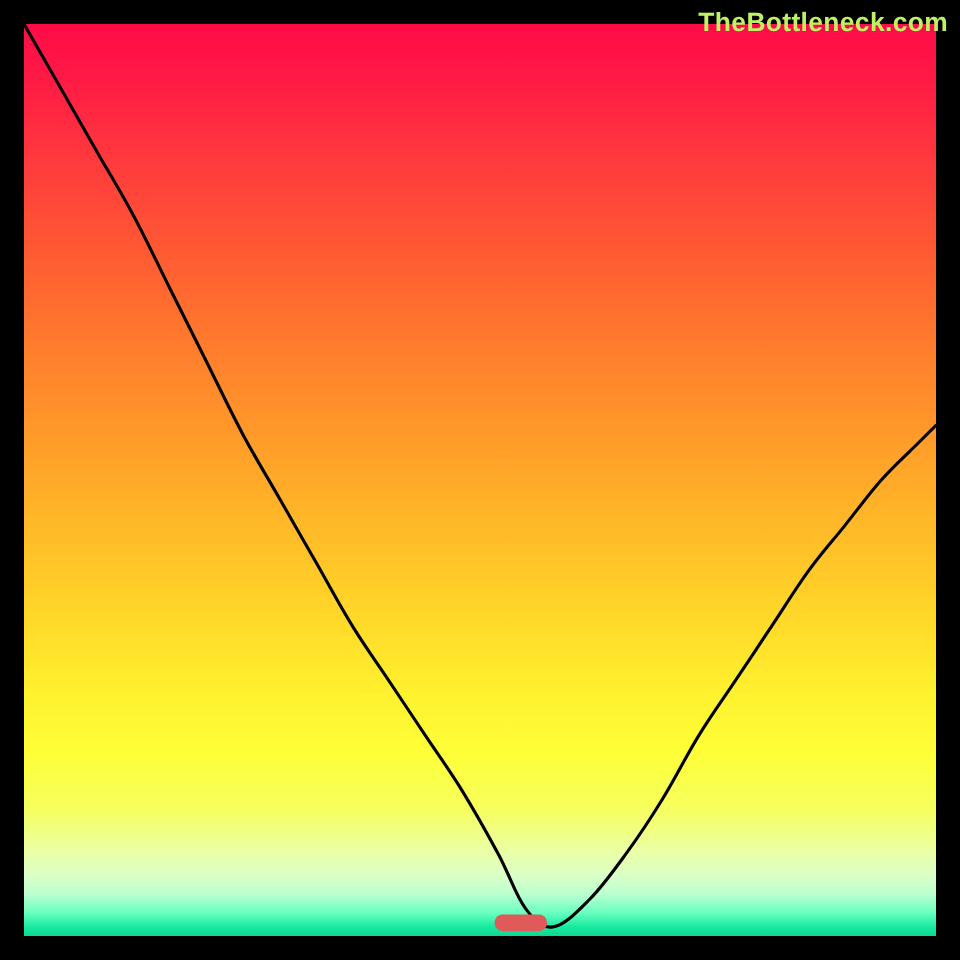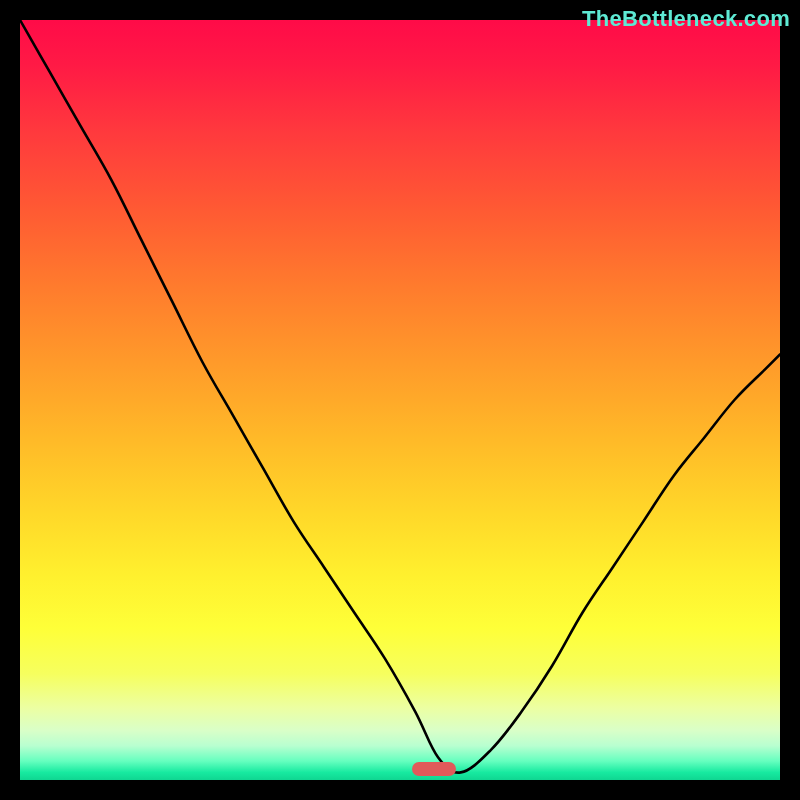--- a/index.html
+++ b/index.html
@@ -14,21 +14,21 @@
   .frame {
     position: relative;
     width: 800px;
     height: 800px;
     background: #000;
   }
   .watermark {
     position: absolute;
     top: 6px;
     right: 10px;
-    color: #5eead4;
+    color: #bef264;
     font-size: 22px;
     font-weight: 600;
     letter-spacing: 0.3px;
     z-index: 20;
   }
   .plot-area {
     position: absolute;
     left: 20px;
     top: 20px;
     width: 760px;

